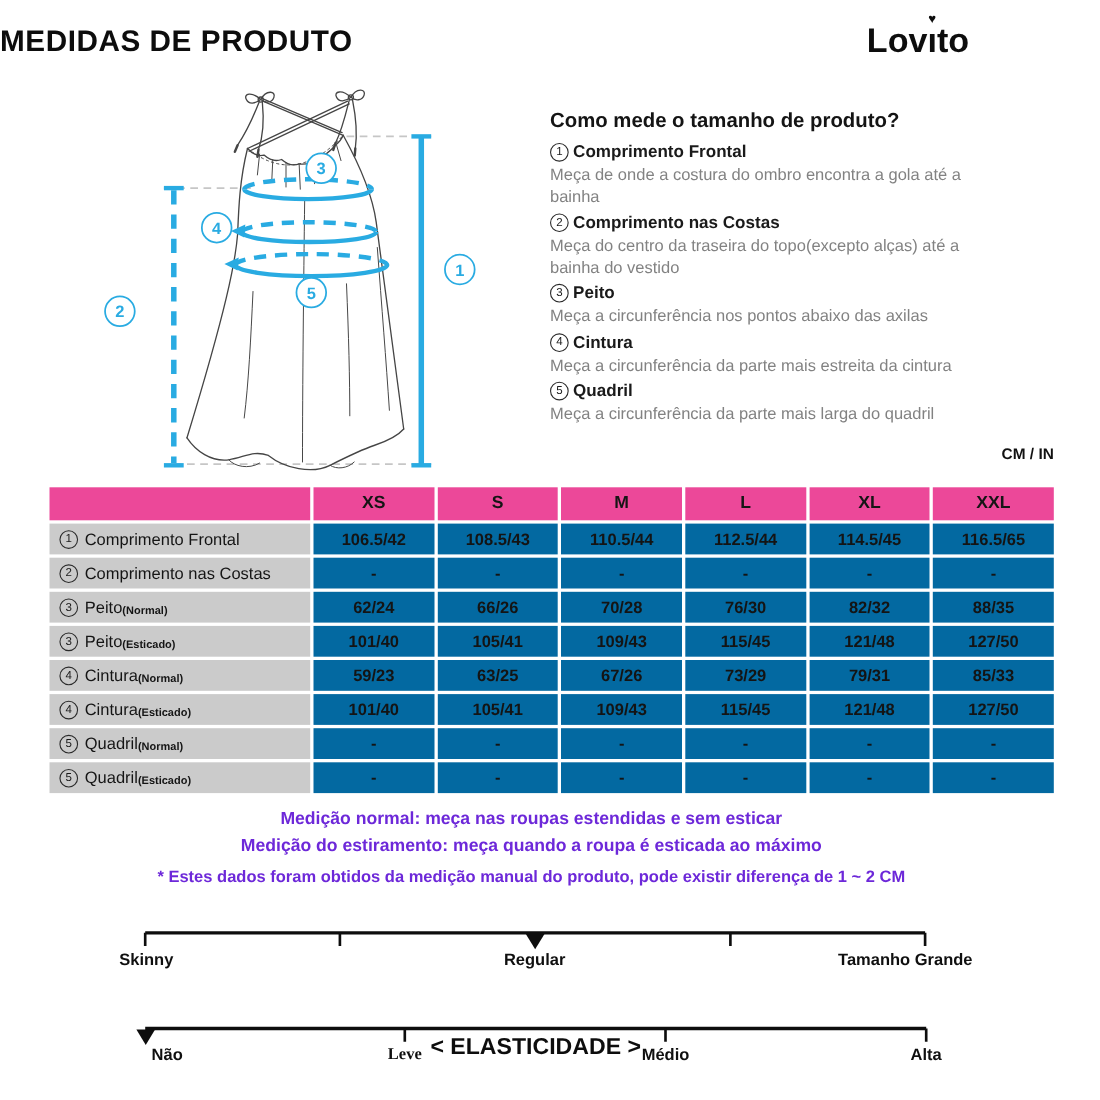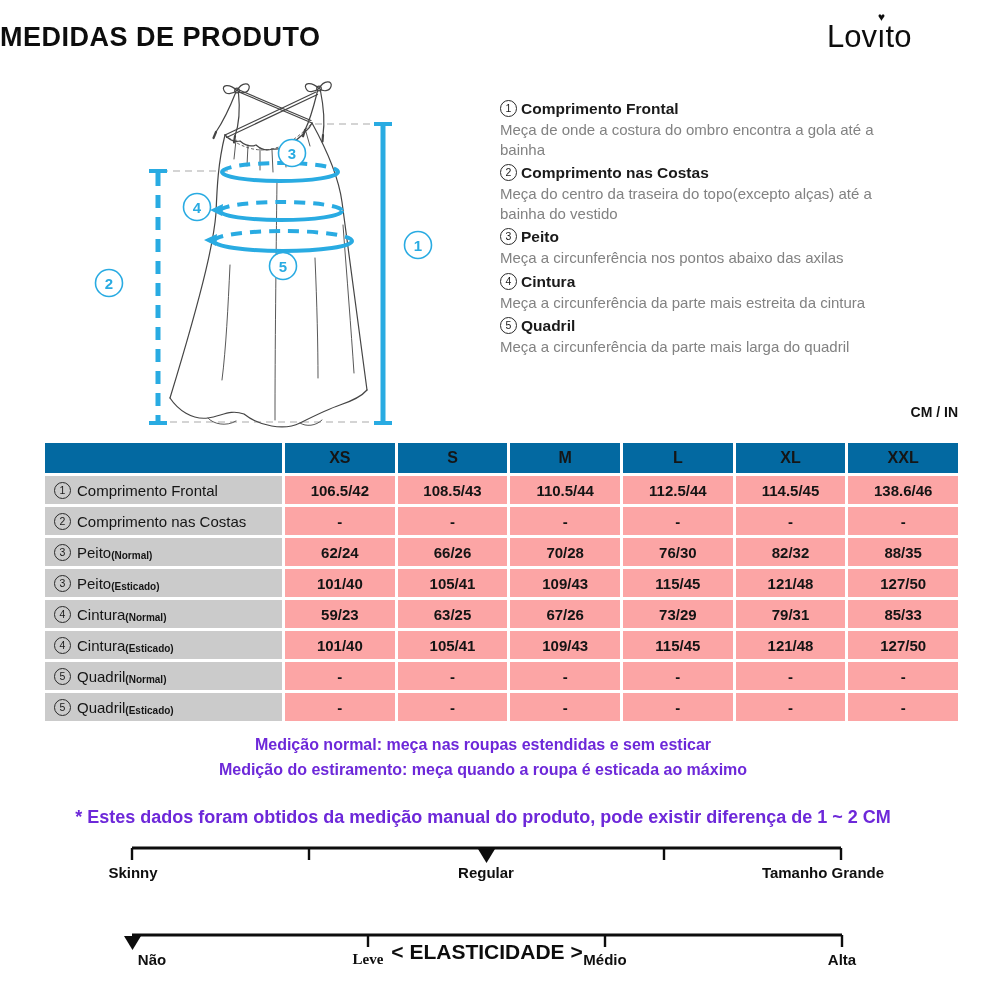--- a/index.html
+++ b/index.html
@@ -2,54 +2,54 @@
 <html><head>
 <meta charset="utf-8">
 <style>
   html,body{margin:0;padding:0;background:#fff;}
   .page{position:relative;width:1000px;height:1000px;background:#fff;overflow:hidden;
         font-family:"Liberation Sans","DejaVu Sans",sans-serif;color:#111;}
 
   
   .title{position:absolute;left:0;top:22px;width:966px;text-align:left;
          font-size:27px;font-weight:bold;letter-spacing:.5px;color:#0d0d0d;}
-  .logo{position:absolute;left:788px;top:19px;font-size:31px;font-weight:normal;color:#0d0d0d;margin-left:39px;}
+  .logo{position:absolute;left:788px;top:19px;font-size:31px;font-weight:bold;color:#0d0d0d;}
   .logo .iwrap{position:relative;display:inline-block;}
   .logo .tittle{position:absolute;left:50%;top:-8px;transform:translateX(-50%);
                 font-size:12px;line-height:12px;}
 
   
   .instructions{position:absolute;left:500px;top:98px;width:462px;}
   .instructions h2{margin:0 0 8px 0;font-size:18.5px;font-weight:bold;color:#141414;}
   .ins-term{font-size:15.5px;font-weight:bold;color:#1a1a1a;line-height:21px;display:flex;align-items:center;}
   .ins-desc{font-size:15px;color:#828282;line-height:19.5px;width:415px;margin:1px 0 3px 0;}
   .circ{display:inline-flex;flex:none;width:15px;height:15px;border:1.2px solid #2a2a2a;border-radius:50%;
         font-size:10.5px;font-weight:normal;align-items:center;justify-content:center;margin-right:4px;color:#1a1a1a;}
 
   
   .unit{position:absolute;right:42px;top:404px;font-size:14px;font-weight:bold;}
 
   
   .size-table{position:absolute;left:45px;top:443px;width:913px;display:grid;
               grid-template-columns:237px repeat(6,1fr);
               grid-template-rows:30px repeat(8,28px);gap:3px;}
-  .size-table .th{background:#0369a1;font-weight:bold;font-size:16px;
+  .size-table .th{background:#ec4899;font-weight:bold;font-size:16px;
                   display:flex;align-items:center;justify-content:center;color:#151515;}
   .size-table .rowlab{background:#cbcbcb;font-size:15px;display:flex;align-items:center;
                       padding-left:9px;color:#151515;}
   .size-table .rowlab .circ{margin-right:6px;}
   .size-table .sub{font-size:10px;font-weight:bold;position:relative;top:3px;}
-  .size-table .val{background:#fca5a5;font-weight:bold;font-size:15px;
+  .size-table .val{background:#0369a1;font-weight:bold;font-size:15px;
                    display:flex;align-items:center;justify-content:center;color:#141414;}
 
   
   .note{position:absolute;left:0;width:966px;text-align:center;font-weight:bold;color:#6d28d9;}
   .note1{top:736px;font-size:16px;}
   .note2{top:761px;font-size:16px;}
-  .note3{top:807px;font-size:18px;}
+  .note3{top:789px;font-size:15px;}
 
   
   .scale-title{position:absolute;left:0;width:974px;text-align:center;
                font-size:21px;font-weight:bold;color:#0d0d0d;}
   .scale-svg{position:absolute;left:100px;width:800px;height:26px;}
   .scale-label{position:absolute;transform:translateX(-50%);font-size:15px;font-weight:bold;
                color:#0f0f0f;white-space:nowrap;}
 </style>
 </head>
 <body>
@@ -136,20 +136,21 @@
       <circle cx="232" cy="73" r="13.5" fill="#fff" stroke="#29ABE2" stroke-width="1.6"></circle>
       <text x="232" y="78.5">3</text>
       <circle cx="137" cy="127" r="13.5" fill="#fff" stroke="#29ABE2" stroke-width="1.6"></circle>
       <text x="137" y="132.5">4</text>
       <circle cx="223" cy="186" r="13.5" fill="#fff" stroke="#29ABE2" stroke-width="1.6"></circle>
       <text x="223" y="191.5">5</text>
     </g>
   </svg>
 
   <section class="instructions">
+    <h2>Como mede o tamanho de produto?</h2>
     <div class="ins-term">
         <span class="circ">1</span>
         <span>Comprimento Frontal</span>
       </div>
     <div class="ins-desc">Meça de onde a costura do ombro encontra a gola até a bainha</div>
     <div class="ins-term">
         <span class="circ">2</span>
         <span>Comprimento nas Costas</span>
       </div>
     <div class="ins-desc">Meça do centro da traseira do topo(excepto alças) até a bainha do vestido</div>
@@ -182,21 +183,21 @@
       <div class="th">XXL</div>
       <div class="rowlab">
         <div class="circ">1</div>
         <span>Comprimento Frontal</span>
       </div>
       <div class="val">106.5/42</div>
       <div class="val">108.5/43</div>
       <div class="val">110.5/44</div>
       <div class="val">112.5/44</div>
       <div class="val">114.5/45</div>
-      <div class="val">138.6/46</div>
+      <div class="val">116.5/65</div>
       <div class="rowlab">
         <div class="circ">2</div>
         <span>Comprimento nas Costas</span>
       </div>
       <div class="val">-</div>
       <div class="val">-</div>
       <div class="val">-</div>
       <div class="val">-</div>
       <div class="val">-</div>
       <div class="val">-</div>

